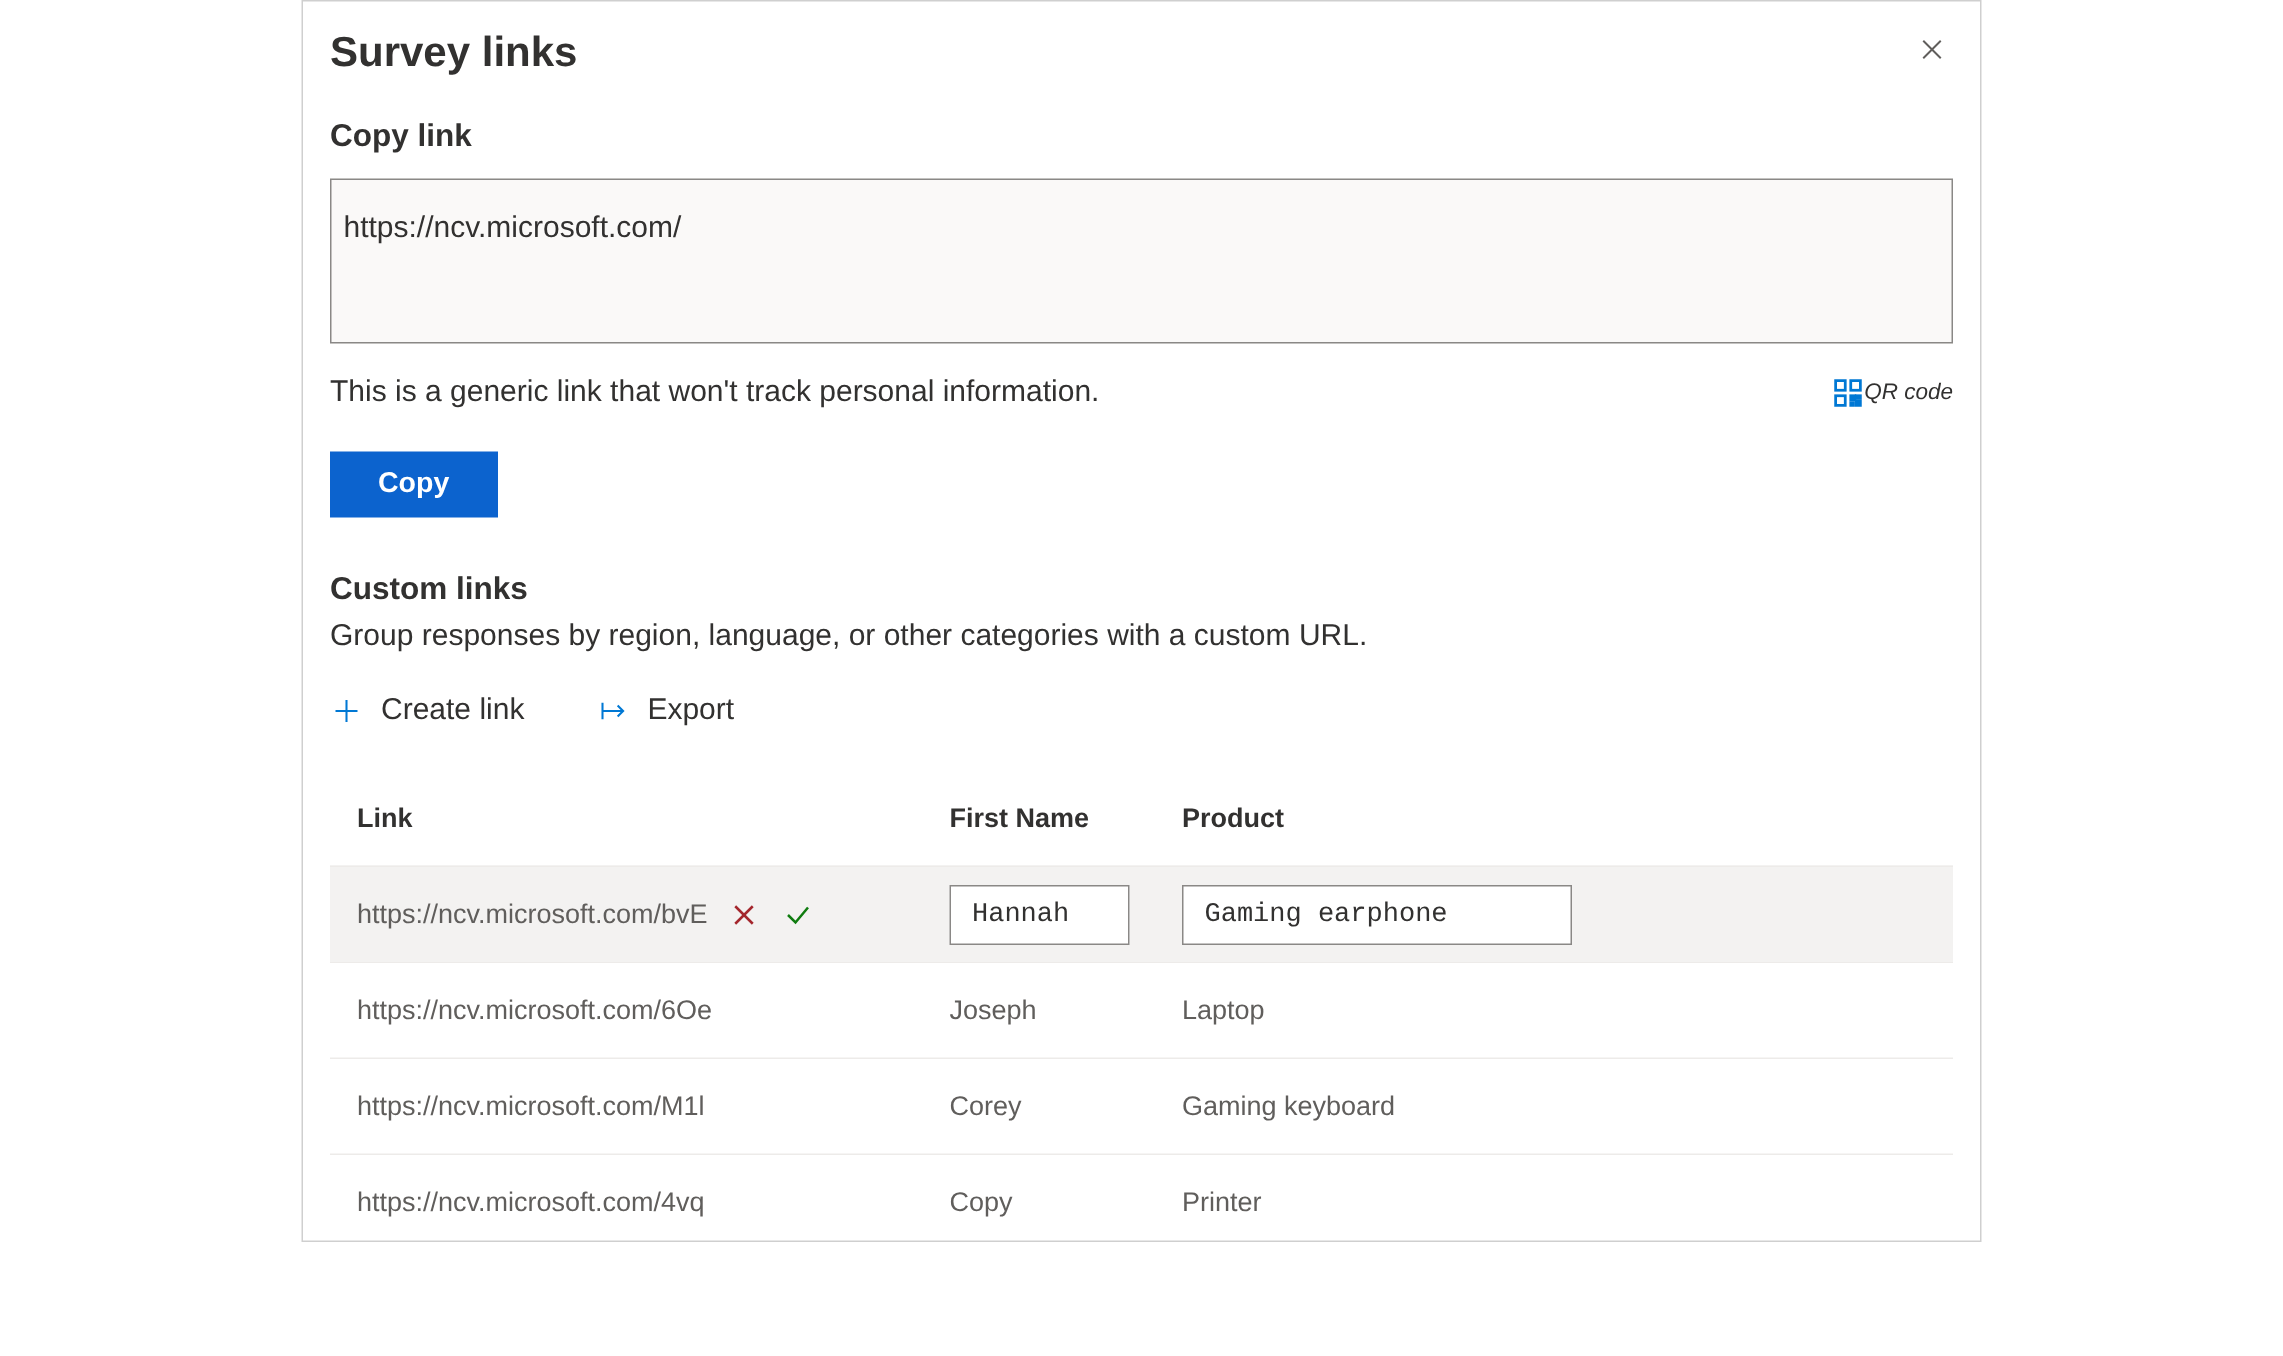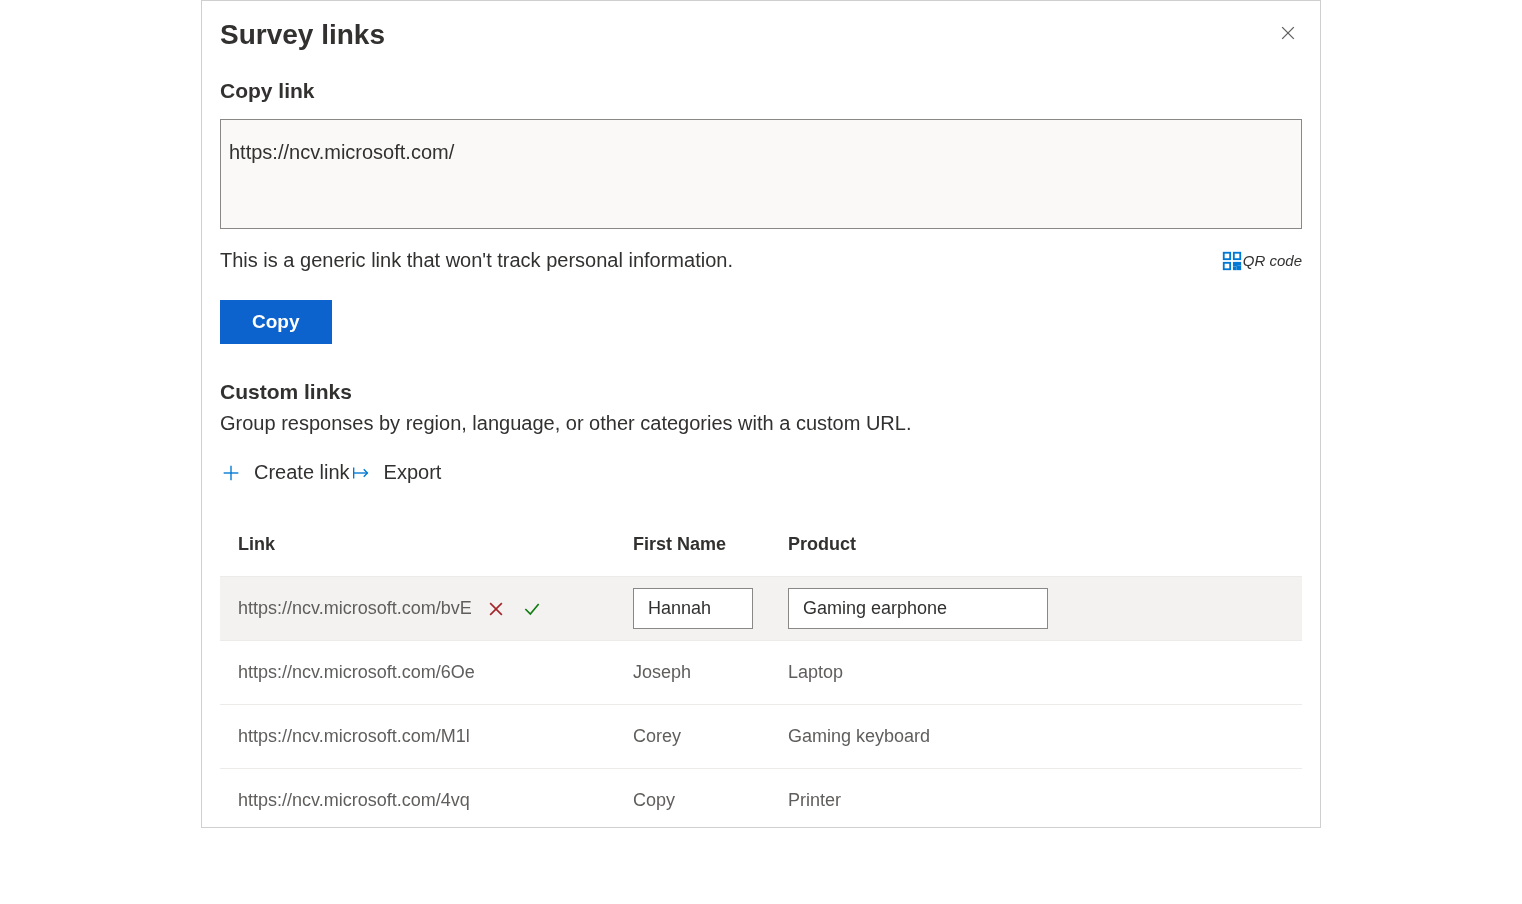--- a/index.html
+++ b/index.html
@@ -102,20 +102,21 @@
       font-weight: 600;
       margin-top: 36px;
     }
     .custom-desc {
       font-size: 20px;
       color: #323130;
       margin-top: 8px;
     }
     .action-row {
       display: flex;
+      gap: 48px;
       margin-top: 26px;
     }
     .action-link {
       display: flex;
       align-items: center;
       gap: 12px;
       background: none;
       border: none;
       cursor: pointer;
       font-size: 20px;
@@ -171,21 +172,21 @@
       align-items: center;
     }
     .icon-btn svg { width: 20px; height: 20px; }
     .x-red { color: #a4262c; }
     .check-green { color: #107c10; }
     .edit-input {
       border: 1px solid #8a8886;
       background: #fff;
       padding: 9px 14px;
       font-size: 18px;
-      font-family: Liberation Sans, sans-serif;
+      font-family: Liberation Mono, monospace;
       color: #323130;
       width: 120px;
     }
     .edit-input.product {
       width: 260px;
     }
   </style>
 </head>
 <body>
 

